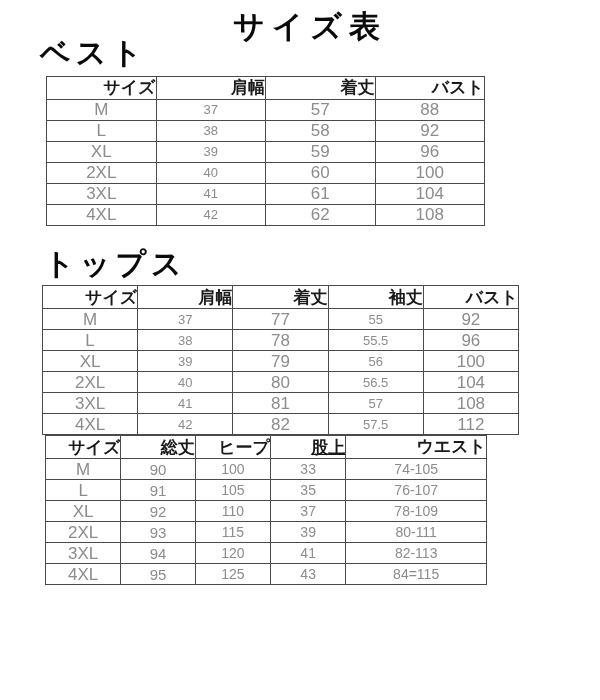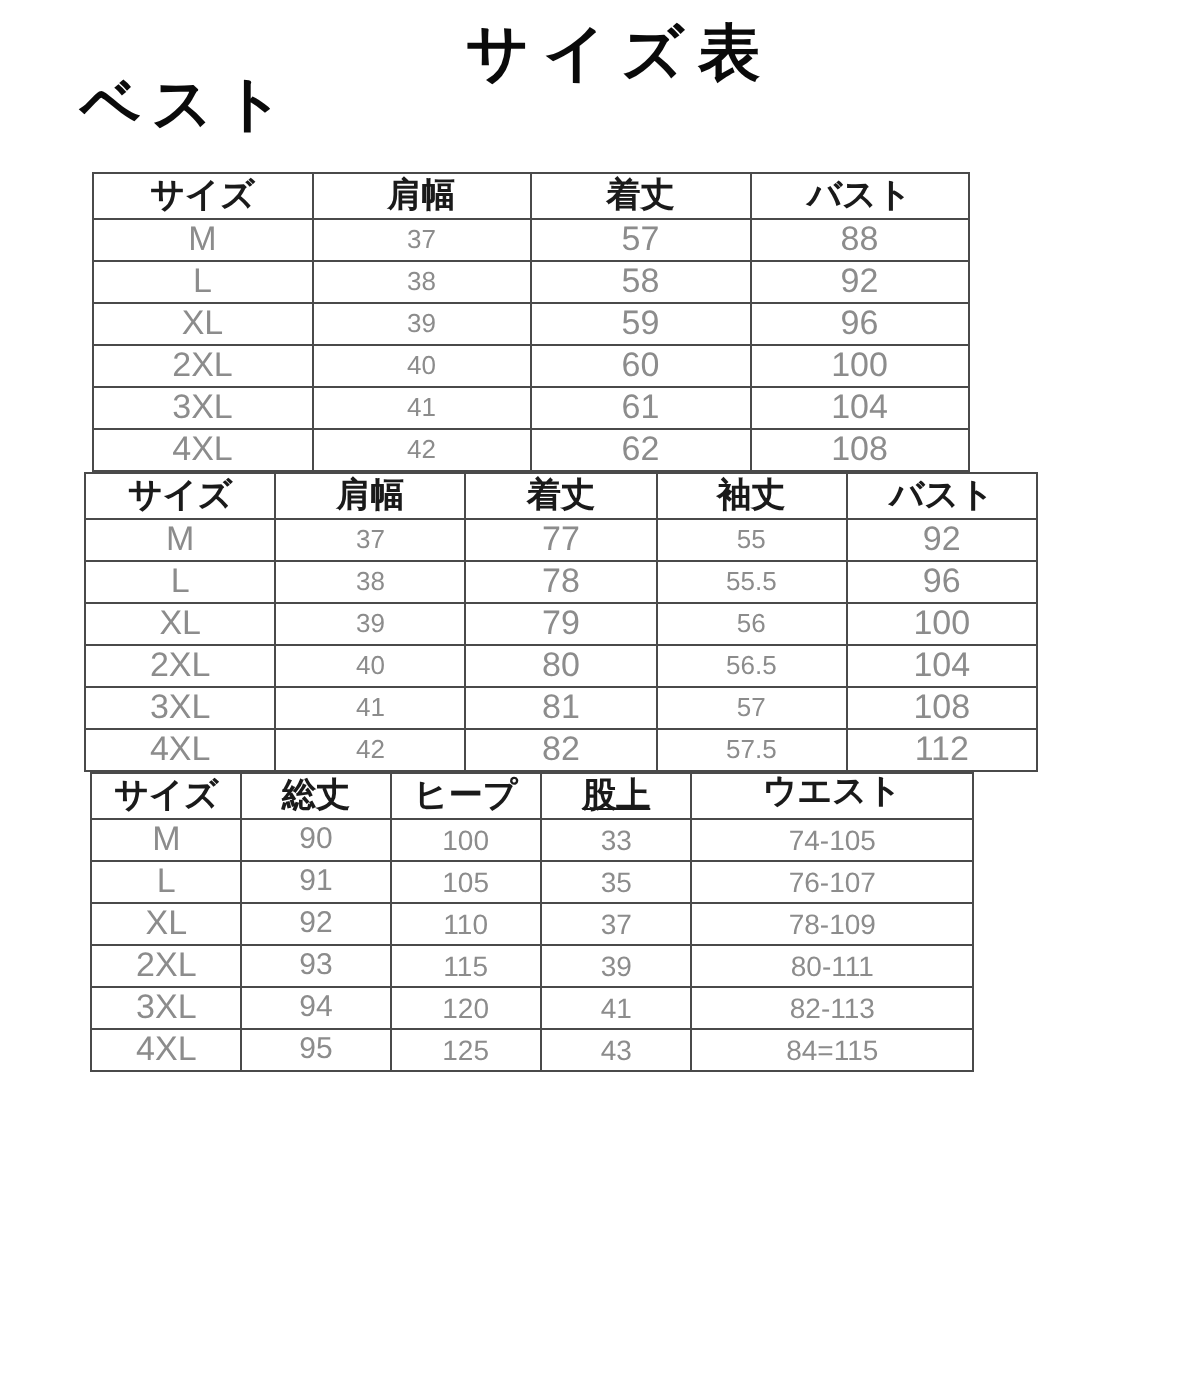--- a/index.html
+++ b/index.html
@@ -25,21 +25,21 @@
     padding-left:20px;
     color:#0a0a0a;
   }
   .section-title{
     font-size:30px;
     font-weight:bold;
     letter-spacing:5px;
     color:#0a0a0a;
     line-height:1.15;
   }
-  .title-vest{margin:-12px 0 15px 40px;}
+  .title-vest{margin:-12px 0 5px 40px;}
   .title-tops{margin:21px 0 4px 44px;}
   .title-pants{margin:41px 0 4px 54px;}
 
   table{
     border-collapse:collapse;
     table-layout:fixed;
     background:var(--bg);
   }
   th,td{
     border:1px solid var(--border);
@@ -48,20 +48,21 @@
     height:21px;
     line-height:1;
     overflow:hidden;
     white-space:nowrap;
   }
   th{
     font-size:17px;
     font-weight:bold;
     color:var(--header-text);
     height:23px;
+    text-align:right;
   }
   td{
     font-weight:normal;
     color:var(--data-text);
   }
 
   
   .t-vest{width:439px;margin-left:46px;}
   .t-vest td{font-size:17px;}
   .t-vest td:nth-child(2){font-size:13px;}
@@ -136,20 +137,21 @@
             <td>4XL</td>
             <td>42</td>
             <td>62</td>
             <td>108</td>
           </tr>
         </tbody>
       </table>
   </section>
 
   <section>
+    <h2 class="section-title title-tops">トップス</h2>
     <table class="t-tops">
         <thead>
           <tr>
             <th>サイズ</th>
             <th>肩幅</th>
             <th>着丈</th>
             <th>袖丈</th>
             <th>バスト</th>
           </tr>
         </thead>

